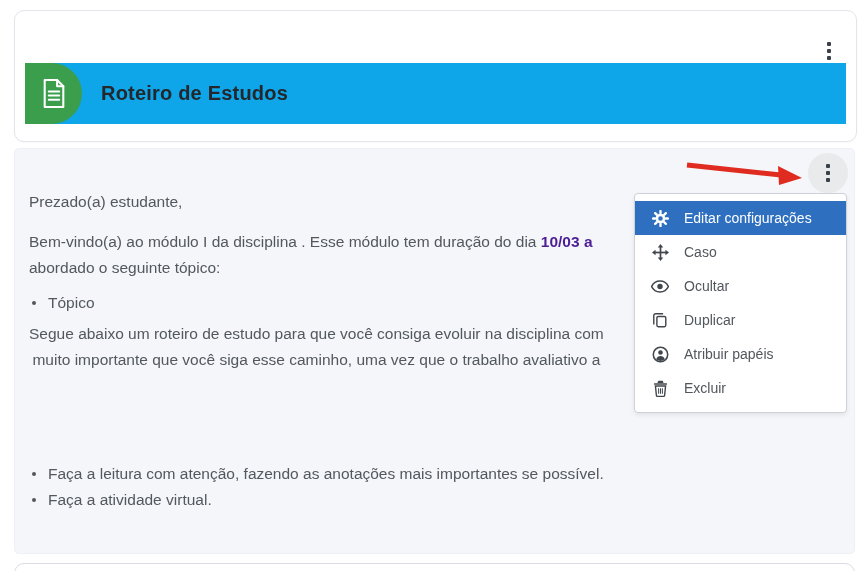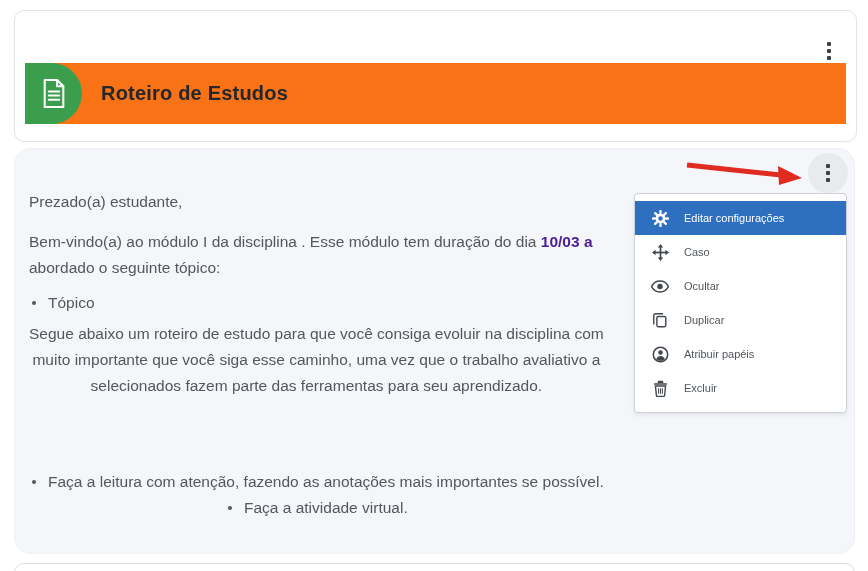--- a/index.html
+++ b/index.html
@@ -17,64 +17,64 @@
   }
   .kebab-btn{
     position:absolute;width:30px;height:32px;border:none;background:transparent;
     display:flex;align-items:center;justify-content:center;cursor:pointer;padding:0;
   }
   .kebab1{right:12px;top:24px;}
   .kebab-dots{display:flex;flex-direction:column;gap:3px;}
   .kebab-dots i{width:4px;height:4px;background:#3a4148;border-radius:1px;display:block;}
   .header-bar{
     position:absolute;left:10px;top:52px;width:821px;height:61px;
-    background:#f97316;display:flex;align-items:center;
+    background:#0ea5e9;display:flex;align-items:center;
   }
   .resource-icon{
     position:absolute;left:0;top:0;width:57px;height:61px;
     background:var(--resource-icon-green,#3b9e4d);
     border-radius:0 31px 31px 0;
     display:flex;align-items:center;justify-content:center;
   }
   .card1-title{
     position:absolute;left:76px;top:0;height:61px;display:flex;align-items:center;
     font-size:20px;font-weight:bold;color:#24272b;letter-spacing:.2px;
   }
   
   .card2{
     position:absolute;left:14px;top:148px;width:839px;height:404px;
-    background:#f4f6f9;border:1px solid #edf0f4;border-radius:17px;
+    background:#f4f6f9;border:1px solid #edf0f4;border-radius:5px;
   }
   .card2 .txt{position:absolute;left:14px;color:#53585e;font-size:15.5px;line-height:26px;white-space:nowrap;}
   .t-intro{top:40px;}
   .t-welcome{top:80px;}
   .t-welcome b, .t-note{color:#4c1d95;font-weight:bold;}
   .t-topic{top:141px;}
   .t-topic .dot, .blist .dot{display:inline-block;width:4px;height:4px;border-radius:50%;background:#53585e;vertical-align:middle;margin:0 12px 2px 3px;}
   .t-roteiro{top:172px;text-align:center;}
   .t-note{top:282px;font-size:15.5px;}
-  .t-bullets{top:320px;text-align:center;}
+  .t-bullets{top:312px;}
   .blist div{line-height:26px;}
   .inline-link{color:var(--link,#4d79bb);text-decoration:none;cursor:pointer;}
   .circle-btn{
     position:absolute;left:793px;top:4px;width:40px;height:40px;border:none;
     background:#e8eaec;border-radius:50%;cursor:pointer;
     display:flex;align-items:center;justify-content:center;padding:0;
   }
   
   .arrow-svg{position:absolute;left:682px;top:155px;color:var(--arrow-red,#e02b20);z-index:60;pointer-events:none;}
   
   .menu{
     position:absolute;left:634px;top:193px;width:211px;
     background:#fff;border:1px solid #cdd2d8;border-radius:4px;
     padding:7px 0;z-index:50;box-shadow:0 2px 4px rgba(0,0,0,.08);
   }
   .menu-item{
     height:34px;display:flex;align-items:center;padding:0 16px;gap:15px;
-    font-size:11px;color:#51575d;cursor:pointer;
+    font-size:14px;color:#51575d;cursor:pointer;
   }
   .menu-item .mi{width:18px;height:18px;display:flex;align-items:center;justify-content:center;color:#41474d;flex:0 0 18px;}
   .menu-item.highlighted{background:var(--menu-highlight,#2e6fc0);color:#ffffff;}
   .menu-item.highlighted .mi{color:#ffffff;}
   
   .card3{
     position:absolute;left:14px;top:563px;width:839px;height:30px;
     background:#fff;border:1px solid #d9dde1;border-radius:10px;
   }
 </style>
@@ -109,21 +109,20 @@
   <div class="txt t-welcome">
     <div><span>Bem-vindo(a) ao módulo I da disciplina . Esse módulo tem duração do dia </span><b>10/03 a</b></div>
     <div>abordado o seguinte tópico:</div>
   </div>
 
   <div class="txt t-topic"><span class="dot"></span><span>Tópico</span></div>
 
   <div class="txt t-roteiro">
     <div>Segue abaixo um roteiro de estudo para que você consiga evoluir na disciplina com</div>
     <div>muito importante que você siga esse caminho, uma vez que o trabalho avaliativo a</div>
-    <div>selecionados fazem parte das ferramentas para seu aprendizado.</div>
   </div>
 
 
   <div class="txt t-bullets blist">
     <div><span class="dot"></span><span>Faça a leitura com atenção, fazendo as anotações mais importantes se possível.</span></div>
     <div><span class="dot"></span><span>Faça a atividade virtual.</span></div>
   </div>
 
   <button class="circle-btn">
     <span class="kebab-dots">

